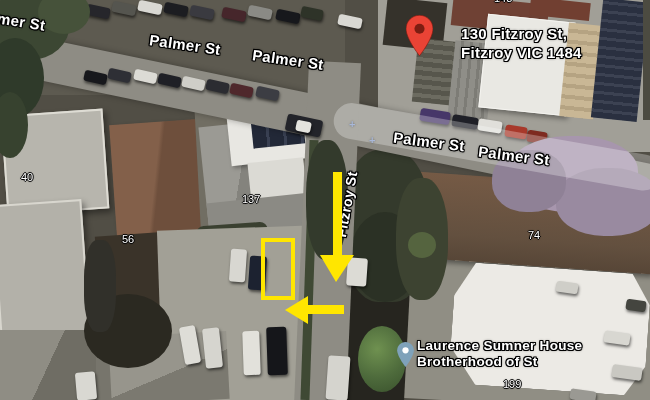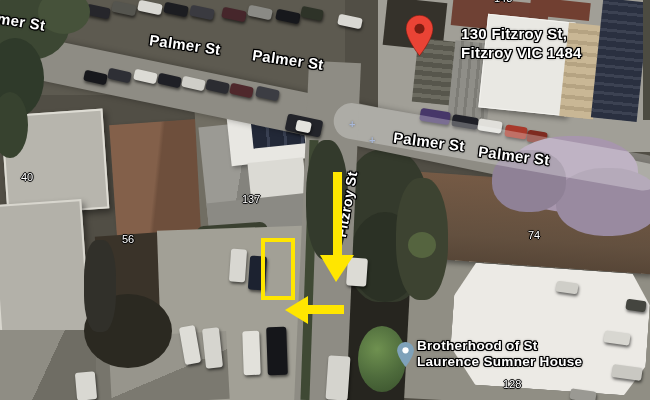--- a/index.html
+++ b/index.html
@@ -151,38 +151,38 @@
   <div class="lbl street" style="left:149px;top:37px;transform:rotate(8deg);">Palmer St</div>
   <div class="lbl street" style="left:252px;top:52px;transform:rotate(8deg);">Palmer St</div>
   <div class="lbl street" style="left:393px;top:134px;transform:rotate(7deg);">Palmer St</div>
   <div class="lbl street" style="left:478px;top:148px;transform:rotate(7deg);">Palmer St</div>
   <div class="lbl street" style="left:298px;top:197px;width:98px;text-align:center;font-size:14px;transform:rotate(-80deg);">Fitzroy St</div>
 
   <div class="lbl num" style="left:21px;top:172px;">40</div>
   <div class="lbl num" style="left:122px;top:234px;">56</div>
   <div class="lbl num" style="left:242px;top:194px;">137</div>
   <div class="lbl num" style="left:488px;top:230px;margin-left:40px;">74</div>
-  <div class="lbl num" style="left:503px;top:379px;">128</div>
+  <div class="lbl num" style="left:503px;top:379px;">199</div>
   <div class="lbl num" style="left:494px;top:-7px;">148</div>
 
   <div class="hl-rect"></div>
   <svg class="overlay" width="650" height="400" viewBox="0 0 650 400">
     <rect x="333" y="172" width="9" height="86" fill="#ffe600"></rect>
     <polygon points="320,255 354,255 336,282" fill="#ffe600"></polygon>
     <rect x="306" y="305" width="38" height="9" fill="#ffe600"></rect>
     <polygon points="308,296 308,324 285,310" fill="#ffe600"></polygon>
   </svg>
 
   <svg class="abs" style="left:397px;top:342px;" width="17" height="25" viewBox="0 0 16 24">
     <path d="M8 0C3.6 0 0 3.6 0 8c0 6 8 16 8 16s8-10 8-16C16 3.6 12.4 0 8 0z" fill="#7fa2ba"></path>
     <circle cx="8" cy="8" r="3" fill="#ffffff"></circle>
   </svg>
   <div class="lbl pinlbl2" style="left:417px;top:338px;">
+    <div>Laurence Sumner House</div>
     <div>Brotherhood of St</div>
-    <div>Laurence Sumner House</div>
   </div>
 
   <svg class="abs" style="left:406px;top:15px;" width="27" height="41" viewBox="0 0 24 36">
     <path d="M12 0C5.4 0 0 5.4 0 12c0 9 12 24 12 24s12-15 12-24C24 5.4 18.6 0 12 0z" fill="#ea4335" stroke="#7c1d12" stroke-width="0.6"></path>
     <circle cx="12" cy="12" r="4.5" fill="#7c1d12"></circle>
   </svg>
   <div class="lbl pinlbl1" style="left:461px;top:24px;">
     <div>130 Fitzroy St,</div>
     <div>Fitzroy VIC 1484</div>
   </div>

